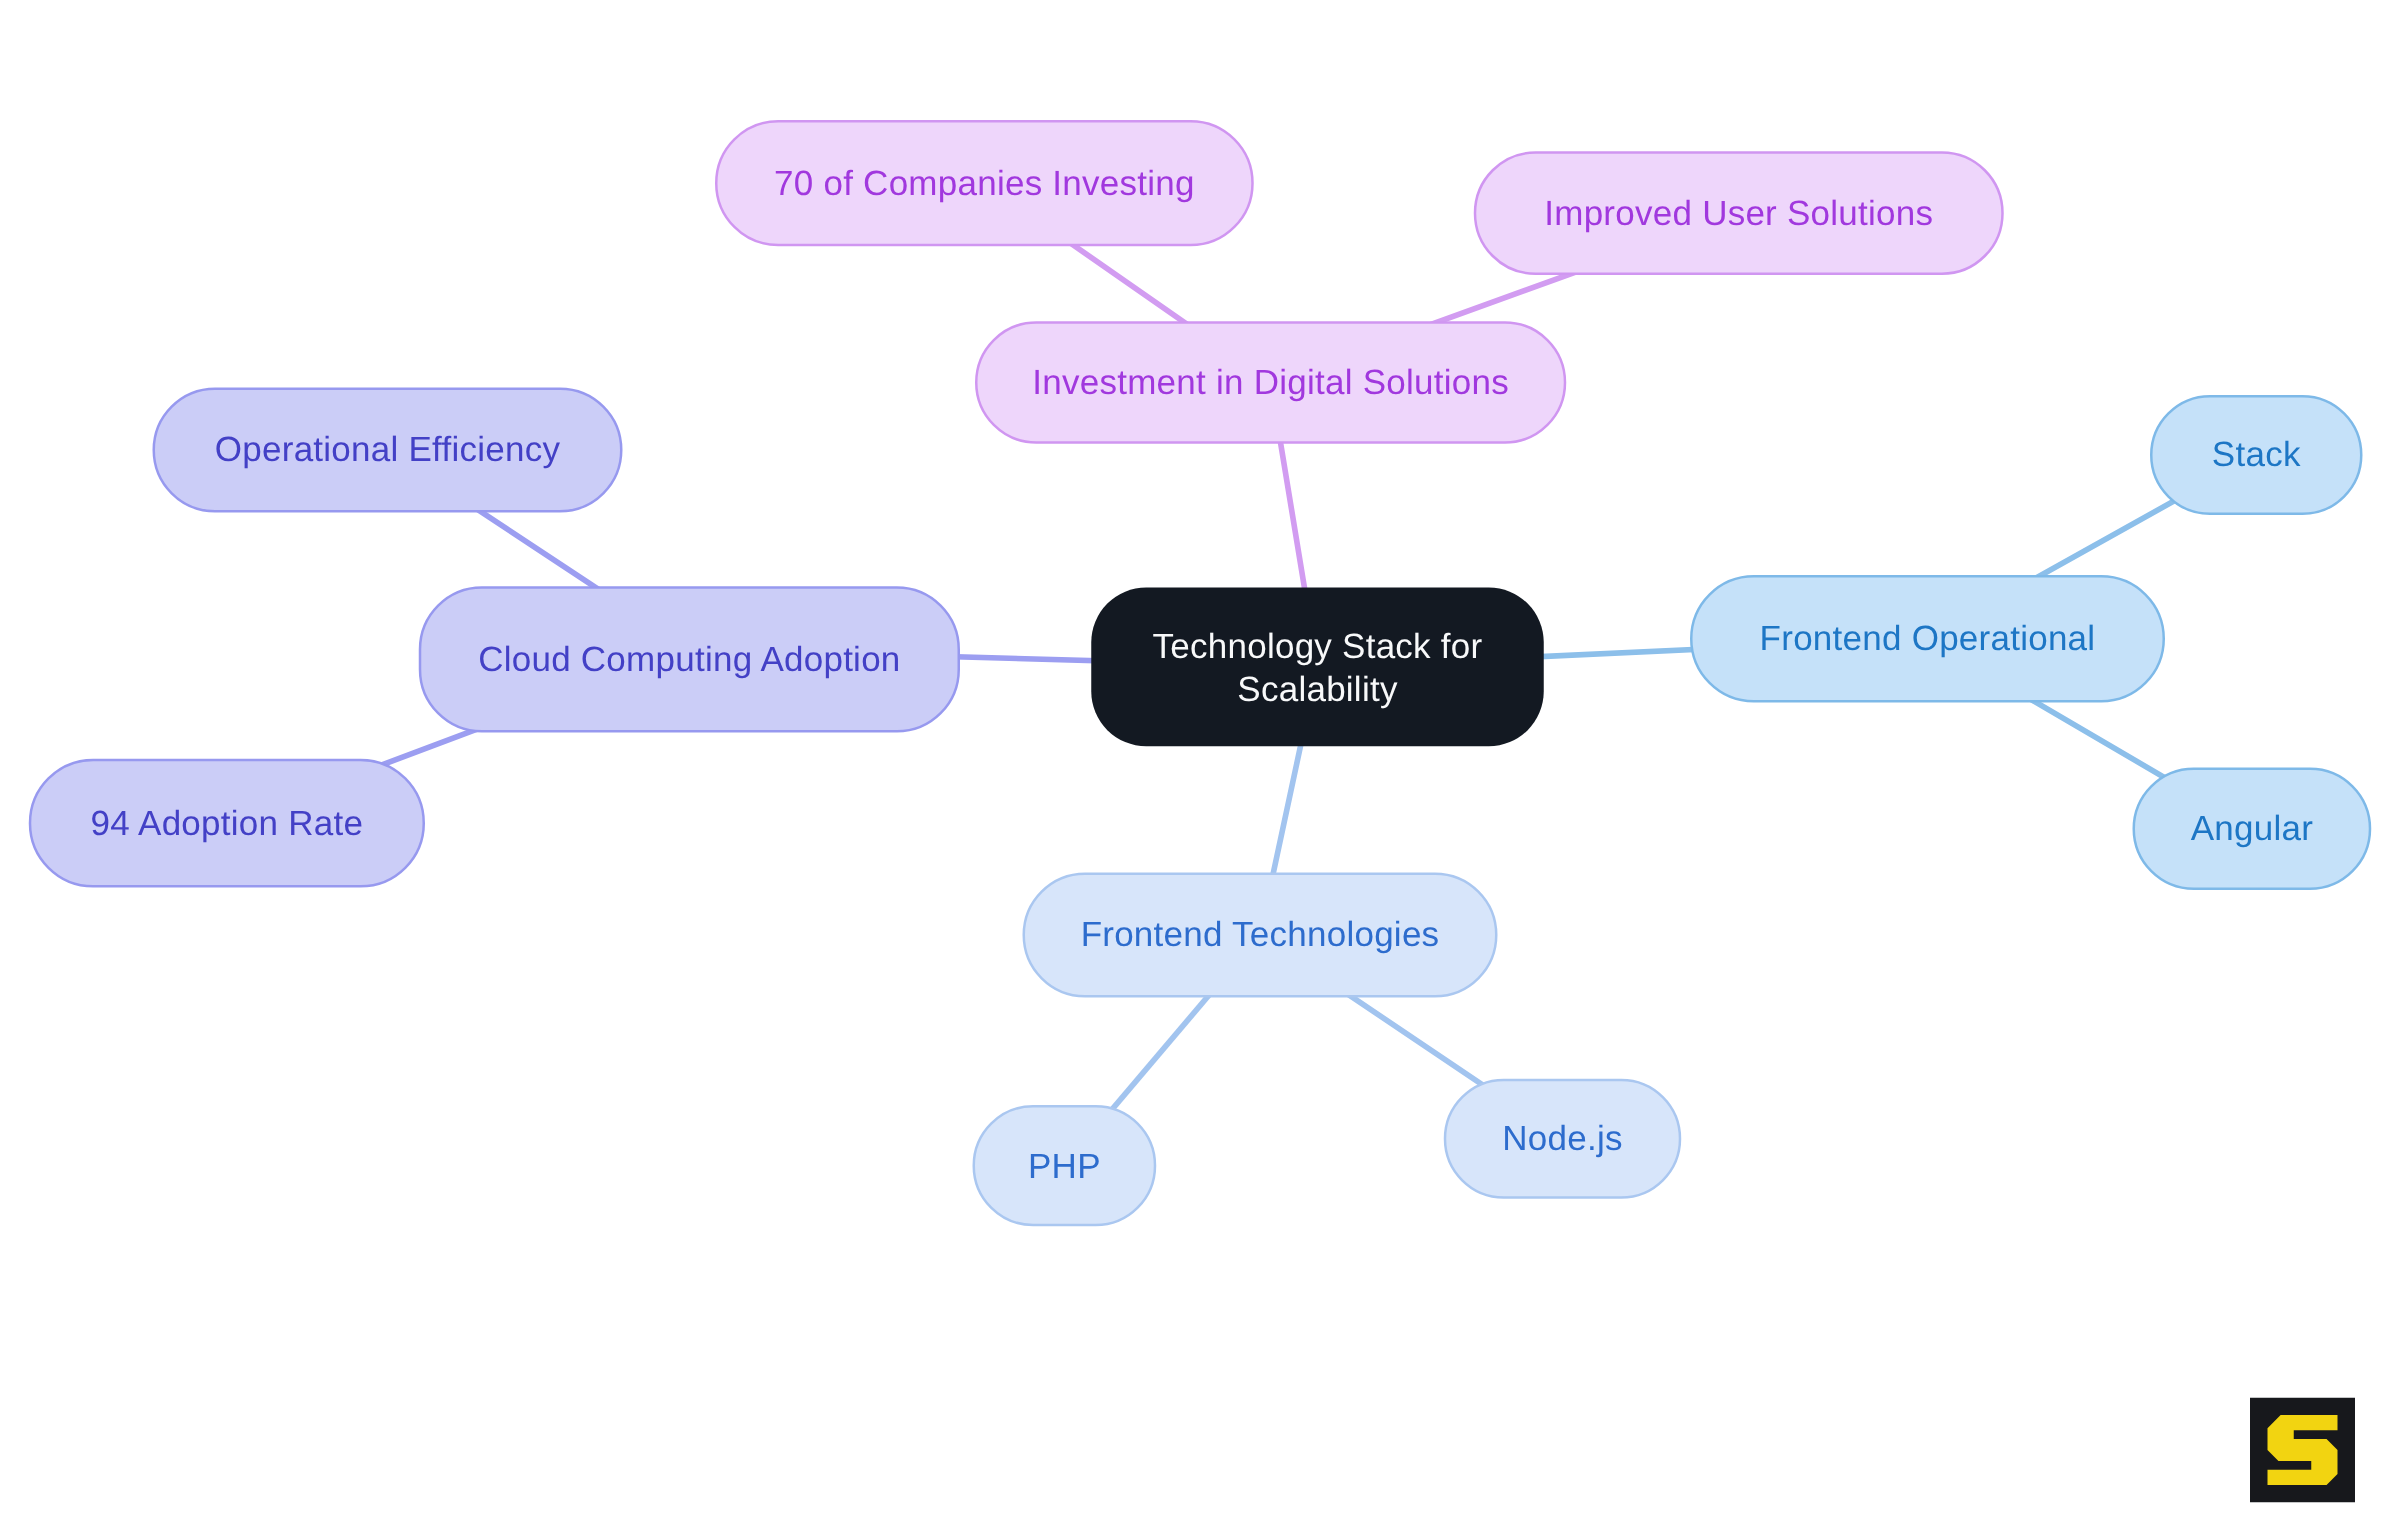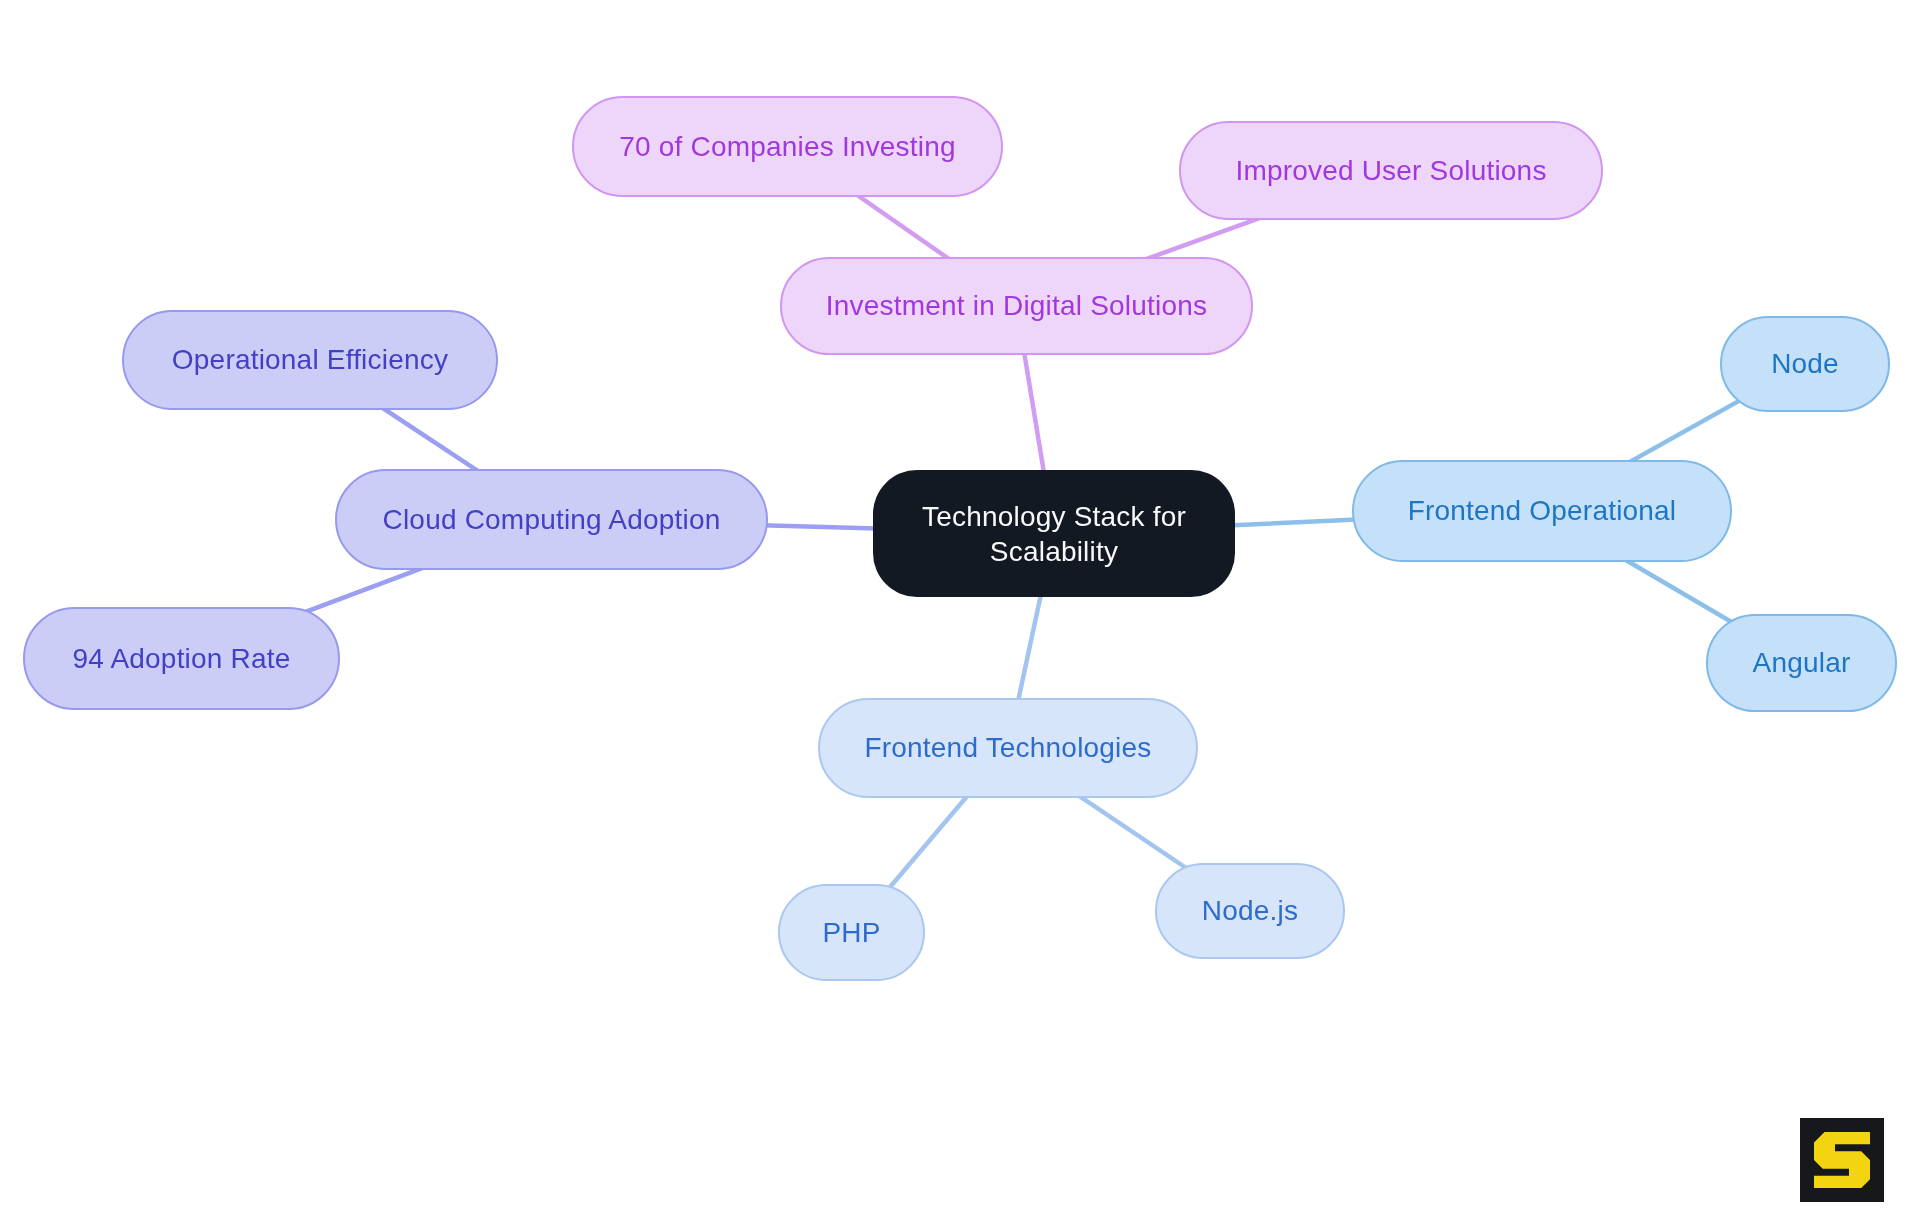--- a/index.html
+++ b/index.html
@@ -48,34 +48,34 @@
     </div>
     <div class="node central" style="left: 873px; top: 470px; width: 362px; height: 127px; background: rgb(19, 25, 34); color: rgb(248, 249, 250); border: none; border-radius: 44px;">
       <span>Technology Stack for Scalability</span>
     </div>
     <div class="node" style="left: 572px; top: 96px; width: 431px; height: 101px; background: rgb(238, 214, 251); color: rgb(161, 56, 222); border: 2px solid rgb(208, 150, 241); border-radius: 50.5px;">
       <span>70 of Companies Investing</span>
     </div>
     <div class="node" style="left: 1179px; top: 121px; width: 424px; height: 99px; background: rgb(238, 214, 251); color: rgb(161, 56, 222); border: 2px solid rgb(208, 150, 241); border-radius: 49.5px;">
       <span>Improved User Solutions</span>
     </div>
-    <div class="node" style="left: 335px; top: 469px; width: 433px; height: 101px; background: rgb(203, 205, 247); color: rgb(67, 64, 198); border: 2px solid rgb(151, 153, 239); border-radius: 50.5px;">
+    <div class="node" style="left: 335px; top: 469px; width: 433px; height: 117px; background: rgb(203, 205, 247); color: rgb(67, 64, 198); border: 2px solid rgb(151, 153, 239); border-radius: 50.5px;">
       <span>Cloud Computing Adoption</span>
     </div>
     <div class="node" style="left: 122px; top: 310px; width: 376px; height: 100px; background: rgb(203, 205, 247); color: rgb(67, 64, 198); border: 2px solid rgb(151, 153, 239); border-radius: 50px;">
       <span>Operational Efficiency</span>
     </div>
     <div class="node" style="left: 23px; top: 607px; width: 317px; height: 103px; background: rgb(203, 205, 247); color: rgb(67, 64, 198); border: 2px solid rgb(151, 153, 239); border-radius: 51.5px;">
       <span>94 Adoption Rate</span>
     </div>
     <div class="node" style="left: 1352px; top: 460px; width: 380px; height: 102px; background: rgb(197, 225, 249); color: rgb(29, 118, 197); border: 2px solid rgb(126, 185, 232); border-radius: 51px;">
       <span>Frontend Operational</span>
     </div>
     <div class="node" style="left: 1720px; top: 316px; width: 170px; height: 96px; background: rgb(197, 225, 249); color: rgb(29, 118, 197); border: 2px solid rgb(126, 185, 232); border-radius: 48px;">
-      <span>Node</span>
+      <span>Stack</span>
     </div>
     <div class="node" style="left: 1706px; top: 614px; width: 191px; height: 98px; background: rgb(197, 225, 249); color: rgb(29, 118, 197); border: 2px solid rgb(126, 185, 232); border-radius: 49px;">
       <span>Angular</span>
     </div>
     <div class="node" style="left: 818px; top: 698px; width: 380px; height: 100px; background: rgb(215, 229, 250); color: rgb(45, 108, 205); border: 2px solid rgb(170, 199, 240); border-radius: 50px;">
       <span>Frontend Technologies</span>
     </div>
     <div class="node" style="left: 778px; top: 884px; width: 147px; height: 97px; background: rgb(215, 229, 250); color: rgb(45, 108, 205); border: 2px solid rgb(170, 199, 240); border-radius: 48.5px;">
       <span>PHP</span>
     </div>

